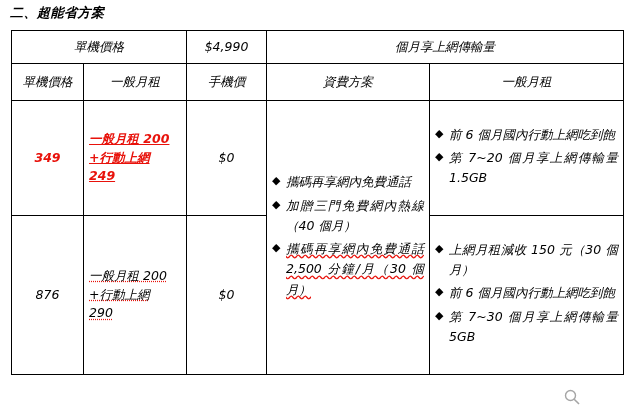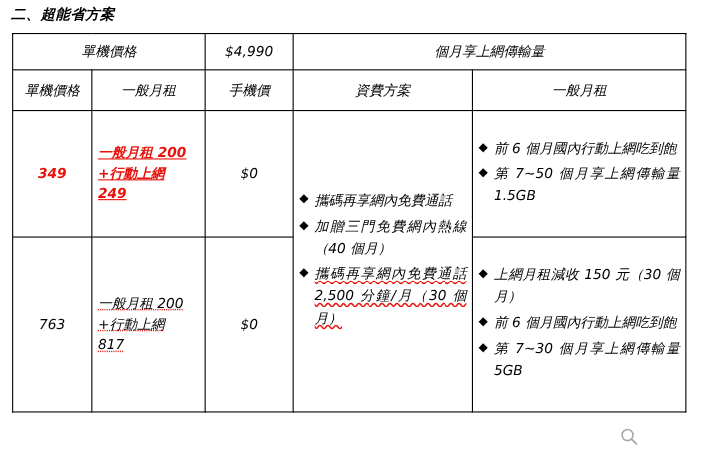--- a/index.html
+++ b/index.html
@@ -166,31 +166,31 @@
           <ul>
             <li><span class="dia">◆</span><span>攜碼再享網內免費通話</span></li>
             <li><span class="dia">◆</span><span>加贈三門免費網內熱線（40 個月）</span></li>
             <li><span class="dia">◆</span><span class="wavy">攜碼再享網內免費通話 2,500 分鐘/月（30 個月）</span></li>
           </ul>
         </td>
 
         <td class="bullets mid-cell">
           <ul>
             <li><span class="dia">◆</span><span>前 6 個月國內行動上網吃到飽</span></li>
-            <li><span class="dia">◆</span><span>第 7~50 個月享上網傳輸量 1.5GB</span></li>
+            <li><span class="dia">◆</span><span>第 7~20 個月享上網傳輸量 1.5GB</span></li>
           </ul>
         </td>
       </tr>
 
       <tr>
-        <td class="c-center mid-cell" style="height:152px;">763</td>
+        <td class="c-center mid-cell" style="height:152px;">876</td>
         <td class="plan-name mid-cell">
           <div class="u-black">一般月租 200</div>
           <div class="u-black">+行動上網</div>
-          <div class="u-black">817</div>
+          <div class="u-black">290</div>
         </td>
         <td class="price-cell mid-cell">$0</td>
         <td class="bullets mid-cell">
           <ul>
             <li><span class="dia">◆</span><span>上網月租減收 150 元（30 個月）</span></li>
             <li><span class="dia">◆</span><span>前 6 個月國內行動上網吃到飽</span></li>
             <li><span class="dia">◆</span><span>第 7~30 個月享上網傳輸量 5GB</span></li>
           </ul>
         </td>
       </tr>

